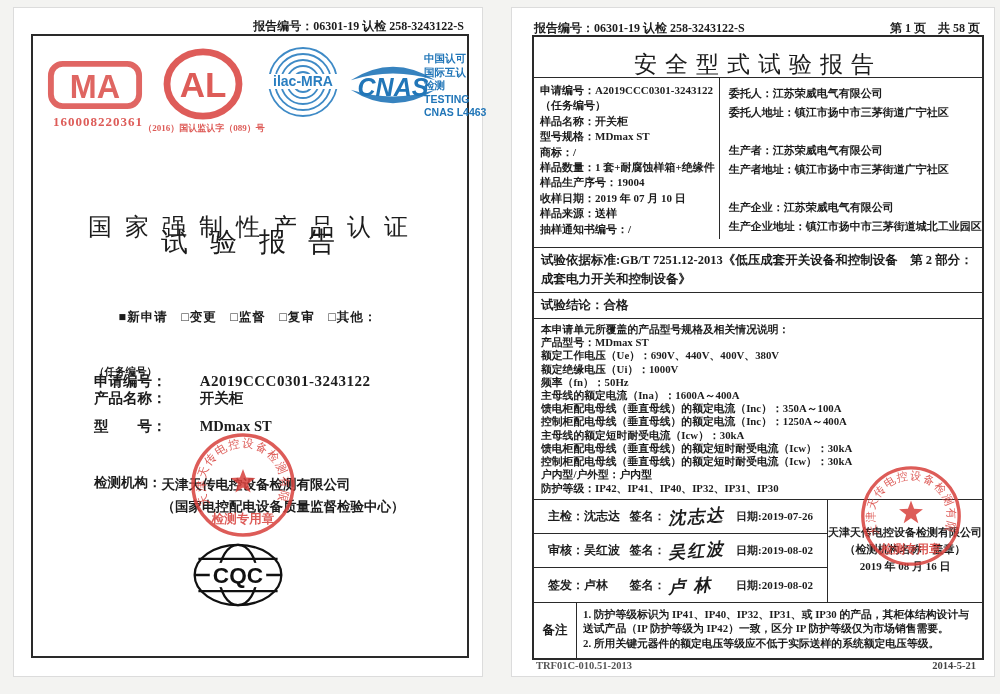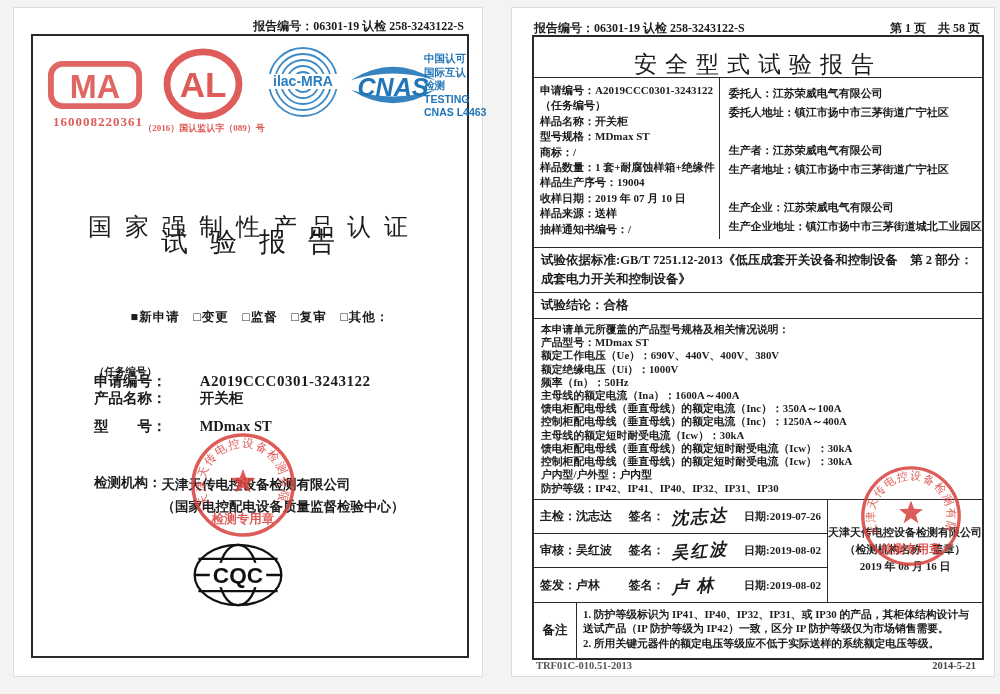--- a/index.html
+++ b/index.html
@@ -20,21 +20,21 @@
   .cma-number{position:absolute;left:28px;top:106px;width:112px;text-align:center;
     color:#d8403c;font-weight:bold;font-size:13px;letter-spacing:1px;opacity:.85;}
   .cal-caption{position:absolute;left:126px;top:114px;width:128px;text-align:center;
     color:#d8403c;font-size:9px;font-weight:bold;opacity:.85;}
   .cnas-caption{position:absolute;left:410px;top:44px;width:78px;color:#2176b8;
     font-family:"Liberation Sans",sans-serif;font-size:10.5px;font-weight:bold;line-height:13.5px;z-index:4;}
   .title1{position:absolute;top:160px;left:0;width:100%;text-align:center;
     font-size:24px;letter-spacing:13px;text-indent:13px;margin-top:43px;}
   .title2{position:absolute;top:216px;left:0;width:100%;text-align:center;
     font-size:27px;letter-spacing:22px;text-indent:22px;}
-  .check-row{position:absolute;top:301px;left:12px;width:100%;text-align:center;
+  .check-row{position:absolute;top:301px;left:0;width:100%;text-align:center;
     font-size:12.5px;font-weight:bold;letter-spacing:1px;}
   .fld{position:absolute;left:80px;font-size:14.5px;font-weight:600;}
   .fld .lab{display:inline-block;width:102px;}
   .fld-sub{position:absolute;left:80px;top:357px;font-size:10.5px;font-weight:600;}
   .val-appno{font-size:15px;letter-spacing:.5px;}
   .val-center{display:inline-block;width:160px;text-align:left;}
   .agency{position:absolute;left:80px;top:466px;font-size:13.5px;font-weight:bold;display:flex;}
   .agency .lines{line-height:22px;}
   .stamp{position:absolute;opacity:.85;z-index:6;}
   #stamp-left{left:174px;top:422px;width:110px;height:110px;}
@@ -54,21 +54,21 @@
   .info-left{width:198px;border-right:1px solid #2a2a2a;padding:5px 4px 2px 6px;font-size:11px;font-weight:600;}
   .info-left .cl{line-height:15.4px;min-height:15.4px;white-space:nowrap;}
   .info-right{flex:1;padding:6px 4px 2px 9px;font-size:11px;font-weight:600;}
   .info-right .cl{line-height:19px;min-height:19px;white-space:nowrap;}
   .row-standard{min-height:41px;padding:3px 7px;font-size:12.5px;font-weight:600;line-height:19px;margin-top:8px;}
   .row-conclusion{min-height:26px;padding:4px 7px;font-size:12.5px;font-weight:600;}
   .row-specs{min-height:171px;padding:4px 7px;font-size:10.8px;font-weight:600;}
   .row-specs .cl{line-height:13.2px;min-height:13.2px;white-space:nowrap;}
   .row-sign{display:flex;min-height:103px;position:relative;}
   .sign-left{width:293px;border-right:1px solid #2a2a2a;display:flex;flex-direction:column;}
-  .sigrow{flex:1;display:flex;align-items:center;padding:0 6px;font-size:12px;font-weight:bold;}
+  .sigrow{flex:1;display:flex;align-items:center;padding:0 14px;font-size:12px;font-weight:bold;}
   .sigrow:not(:last-child){border-bottom:1px solid #2a2a2a;}
   .sigrow .role{width:92px;}
   .sigrow .sl{width:44px;}
   .sig-script{font-style:italic;font-weight:bold;font-size:17px;display:inline-block;
     transform:rotate(-4deg);width:74px;letter-spacing:2px;}
   .sigrow .dt{font-size:11px;margin-left:2px;white-space:nowrap;}
   .org-cell{flex:1;text-align:center;font-size:11px;font-weight:bold;line-height:17px;padding-top:24px;}
   .row-notes{display:flex;min-height:56px;}
   .notes-label{width:42px;border-right:1px solid #2a2a2a;display:flex;align-items:center;
     justify-content:center;font-size:12.5px;font-weight:bold;}

